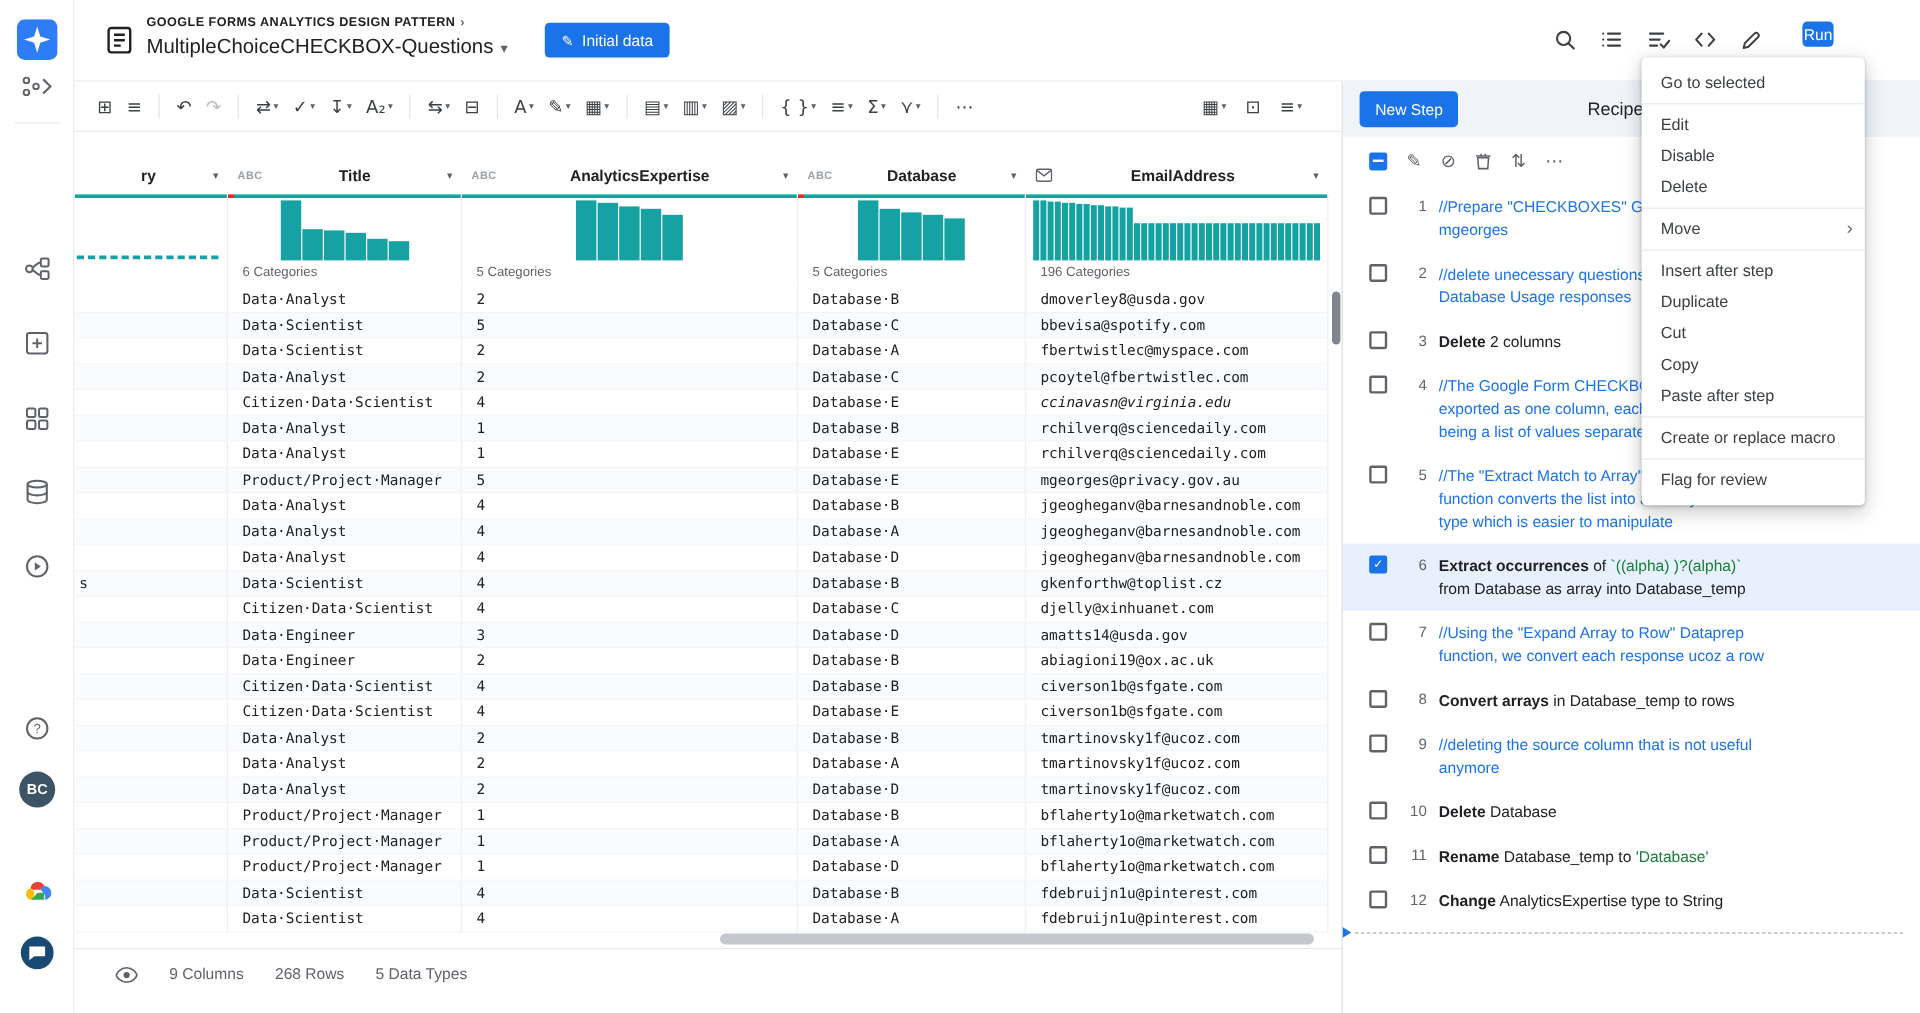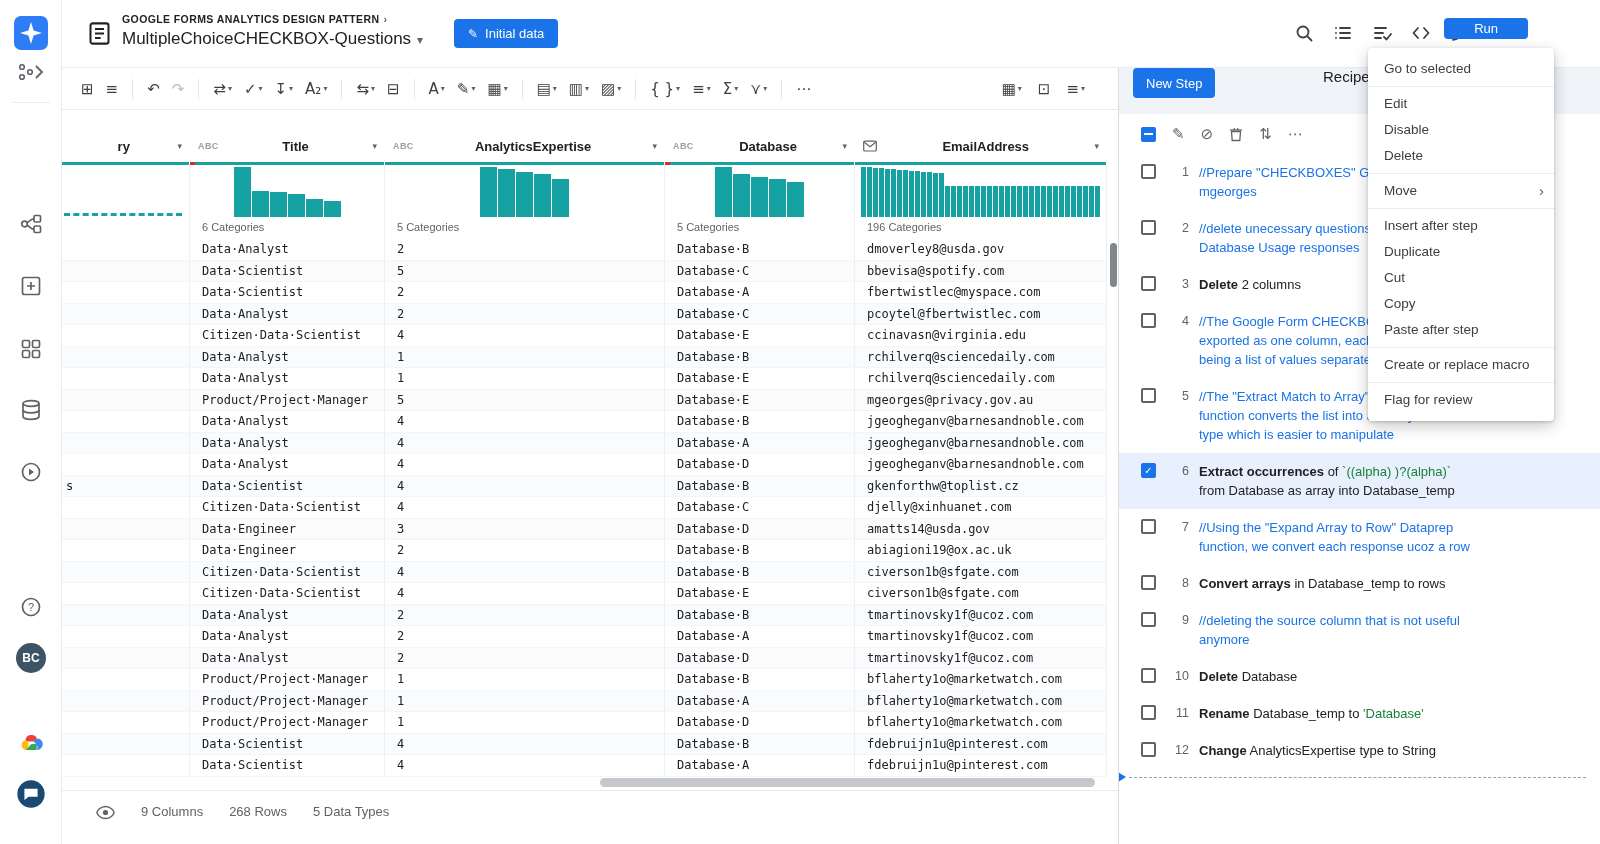--- a/index.html
+++ b/index.html
@@ -17,21 +17,21 @@
   .doc-ic { position:absolute; left:24px; top:20px; }
   .crumb { position:absolute; left:60px; top:13px; font-size:10.5px; font-weight:bold; letter-spacing:.4px; color:#202124; }
   .crumb-chev { color:#5F6368; margin-left:4px; }
   .ttl-row { position:absolute; left:60px; top:29px; font-size:17px; color:#202124; white-space:nowrap; }
   .ttl-chev { color:#5F6368; font-size:12px; margin-left:6px; cursor:pointer; }
   .btn-blue { background:#1A73E8; color:#fff; border:none; border-radius:4px; font-size:13px; font-family:"Liberation Sans",sans-serif; cursor:pointer; display:inline-flex; align-items:center; gap:7px; }
   #initial-data-btn { position:absolute; left:392px; top:19px; height:29px; padding:0 14px; }
   #initial-data-btn .pencil { font-size:12px; }
   .hdr-icons { position:absolute; right:130px; top:23px; display:flex; gap:19px; align-items:center; }
   .hdr-icons span { cursor:pointer; display:inline-flex; }
-  #run-btn { position:absolute; right:72px; top:18px; height:21px; padding:0 30px; }
+  #run-btn { position:absolute; right:72px; top:18px; height:21px; padding:0 1px; }
 
   
   #toolbar { position:absolute; left:62px; top:68px; width:1056px; height:42px; background:#fff; border-bottom:1px solid #E8EAED; display:flex; align-items:center; padding:0 14px; }
   #tb-left { display:flex; align-items:center; gap:2px; }
   #tb-right { display:flex; align-items:center; gap:6px; margin-left:auto; margin-right:14px; }
   .tb-btn { background:none; border:none; display:inline-flex; align-items:center; padding:3px 5px; border-radius:3px; cursor:pointer; color:#3C4043; }
   .tb-btn .tb-g { font-size:15px; line-height:18px; font-family:"DejaVu Sans","Liberation Sans",sans-serif; }
   .tb-btn.muted { color:#B8BCC1; }
   .tb-caret { font-size:8px; color:#5F6368; margin-left:2px; }
   .tb-sep { width:1px; height:20px; background:#E3E5E8; margin:0 7px; }
@@ -61,21 +61,21 @@
   #vthumb { position:absolute; right:1px; top:133px; width:7px; height:44px; background:#80868B; border-radius:4px; cursor:pointer; }
   #hthumb { position:absolute; left:538px; top:668px; width:495px; height:9px; background:#C4C8CD; border-radius:5px; cursor:pointer; }
 
   
   #statusbar { position:absolute; left:62px; top:790px; width:1056px; height:54px; background:#fff; border-top:1px solid #E8EAED; display:flex; align-items:flex-start; padding:13px 0 0 34px; gap:26px; }
   #statusbar .st { font-size:13px; color:#5F6368; }
   #statusbar .eye { margin-top:1px; cursor:pointer; }
 
   
   #recipe { position:absolute; left:1118px; top:68px; width:482px; height:776px; background:#fff; border-left:1px solid #DADCE0; }
-  .rhead { height:46px; background:#F0F4F9; display:flex; padding:0 14px; position:relative; }
+  .rhead { height:46px; background:#F0F4F9; display:flex; align-items:center; padding:0 14px; position:relative; }
   #newstep-btn { height:30px; padding:0 13px; }
   .rtitle { position:absolute; left:204px; font-size:15px; color:#202124; }
   .rtools { height:40px; display:flex; align-items:center; padding-left:22px; gap:16px; color:#5F6368; }
   .rtools .ric { font-size:15px; cursor:pointer; display:inline-flex; align-items:center; }
   .mcb { width:15px; height:15px; background:#1A73E8; border-radius:2px; position:relative; cursor:pointer; }
   .mcb::after { content:''; position:absolute; left:3px; right:3px; top:6.5px; height:2px; background:#fff; }
   #steps { position:absolute; left:0; top:86px; right:0; bottom:0; overflow:hidden; }
   .step { display:flex; align-items:flex-start; padding:9px 8px 9px 22px; cursor:pointer; }
   .step.sel { background:#E8F0FE; }
   .scb { flex:0 0 15px; width:15px; height:15px; border:2px solid #5F6368; border-radius:2px; margin-top:1px; cursor:pointer; font-size:10px; line-height:12px; text-align:center; color:#fff; }
@@ -504,21 +504,21 @@
         <div class="gcell" style="width: 195px;">Data·Analyst</div>
         <div class="gcell" style="width: 280px;">2</div>
         <div class="gcell" style="width: 190px;">Database·C</div>
         <div class="gcell" style="width: 252px;">pcoytel@fbertwistlec.com</div>
       </div>
       <div class="grow">
         <div class="gcell first" style="width: 128px;"></div>
         <div class="gcell" style="width: 195px;">Citizen·Data·Scientist</div>
         <div class="gcell" style="width: 280px;">4</div>
         <div class="gcell" style="width: 190px;">Database·E</div>
-        <div class="gcell" style="width: 252px;">ccinavasn@virginia.edu</div>
+        <div class="gcell" style="width: 252px; font-style: italic;">ccinavasn@virginia.edu</div>
       </div>
       <div class="grow alt">
         <div class="gcell first" style="width: 128px;"></div>
         <div class="gcell" style="width: 195px;">Data·Analyst</div>
         <div class="gcell" style="width: 280px;">1</div>
         <div class="gcell" style="width: 190px;">Database·B</div>
         <div class="gcell" style="width: 252px;">rchilverq@sciencedaily.com</div>
       </div>
       <div class="grow">
         <div class="gcell first" style="width: 128px;"></div>

